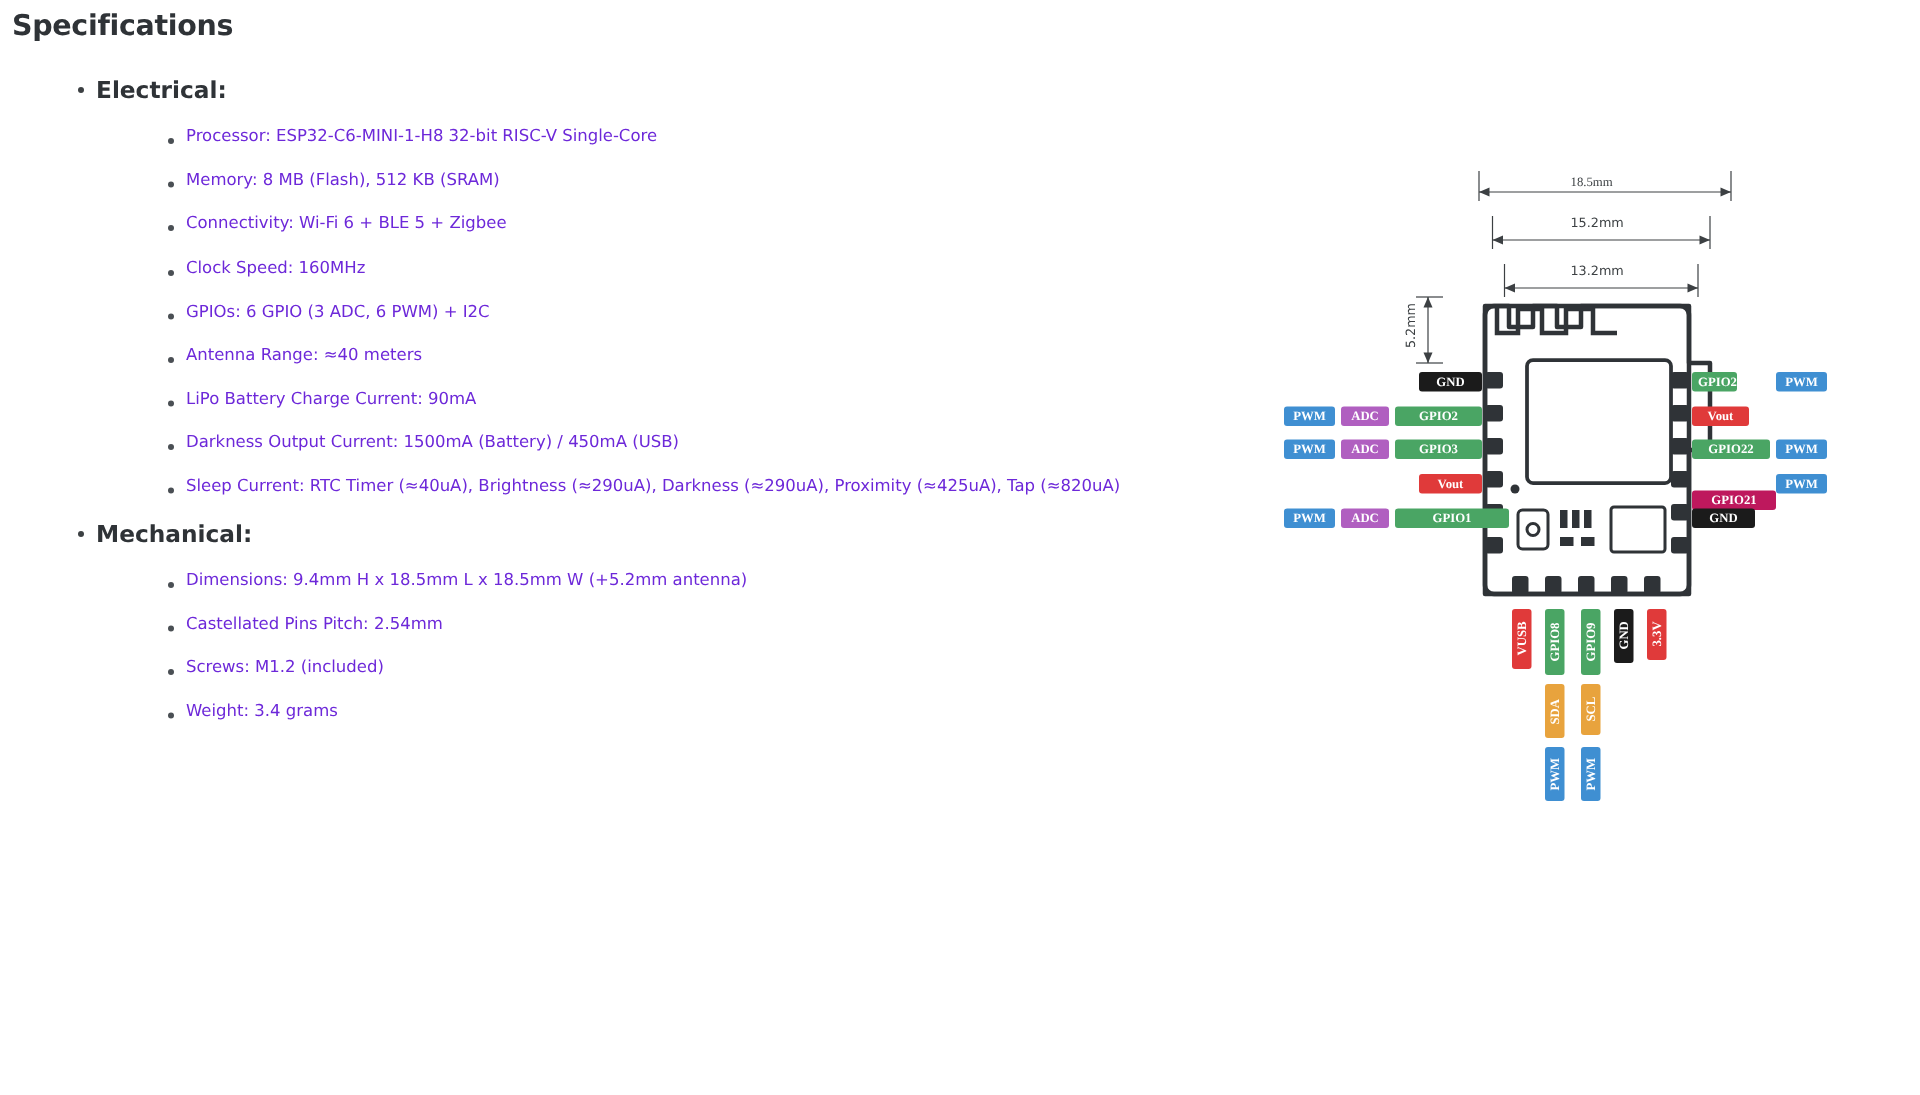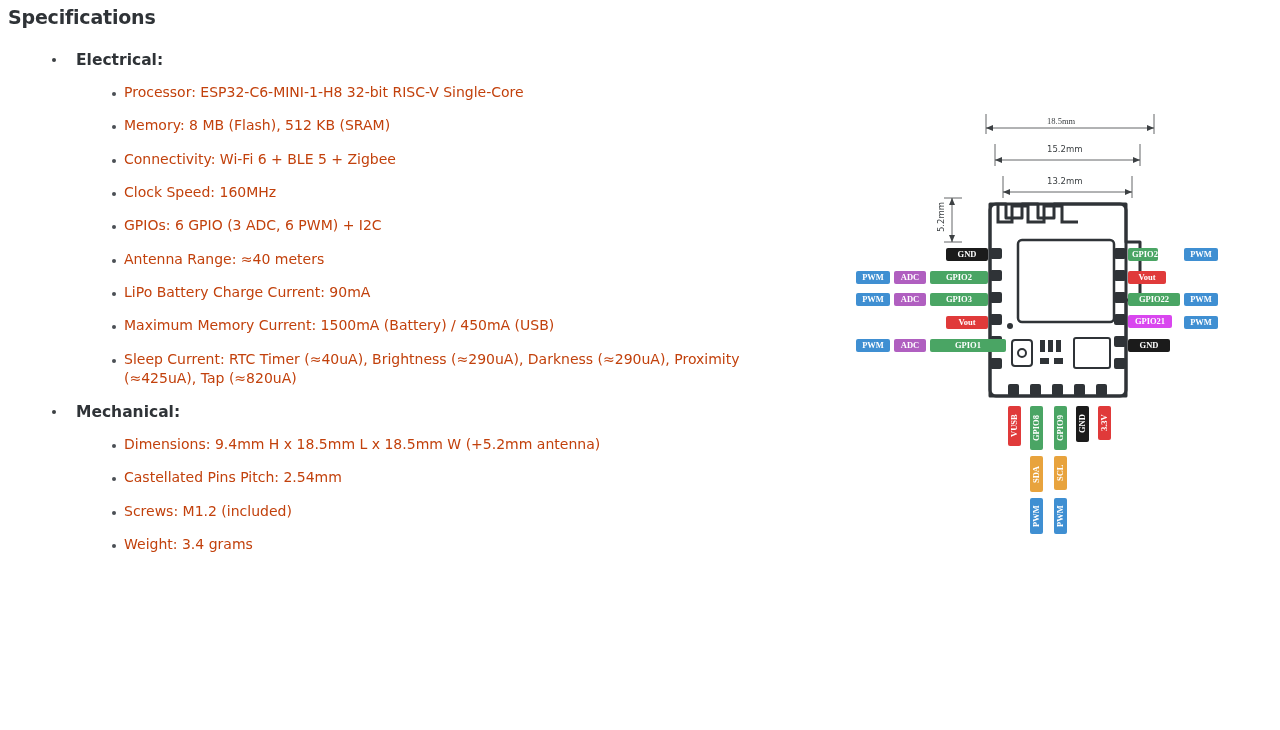--- a/index.html
+++ b/index.html
@@ -41,31 +41,30 @@
     position: absolute;
     left: 44px; top: 8px;
     width: 4px; height: 4px;
     border-radius: 50%;
     background: #3c4043;
   }
   .group-label {
     font-size: 15.5px;
     font-weight: bold;
     color: #2f3337;
-    margin-left: 12px;
   }
 
   ul.sub { margin-top: 14px; }
   li.item {
     position: relative;
     padding-left: 60px;
     margin-bottom: 14px;
-    font-size: 14px;
+    font-size: 11px;
     line-height: 1.38;
-    color: #c2410c;
+    color: #6d28d9;
     max-width: 720px;
   }
   li.item > .bullet {
     position: absolute;
     left: 48px; top: 9px;
     width: 4px; height: 4px;
     border-radius: 50%;
     background: #4a4f54;
   }
   .gap-after { margin-bottom: 22px; }
@@ -125,21 +124,21 @@
         <span class="group-label">Electrical:</span>
 
         <ul class="sub">
           <li class="item"><span class="bullet"></span><span>Processor: ESP32-C6-MINI-1-H8 32-bit RISC-V Single-Core</span></li>
           <li class="item"><span class="bullet"></span><span>Memory: 8 MB (Flash), 512 KB (SRAM)</span></li>
           <li class="item"><span class="bullet"></span><span>Connectivity: Wi-Fi 6 + BLE 5 + Zigbee</span></li>
           <li class="item"><span class="bullet"></span><span>Clock Speed: 160MHz</span></li>
           <li class="item"><span class="bullet"></span><span>GPIOs: 6 GPIO (3 ADC, 6 PWM) + I2C</span></li>
           <li class="item"><span class="bullet"></span><span>Antenna Range: ≈40 meters</span></li>
           <li class="item"><span class="bullet"></span><span>LiPo Battery Charge Current: 90mA</span></li>
-          <li class="item"><span class="bullet"></span><span>Maximum Memory Current: 1500mA (Battery) / 450mA (USB)</span></li>
+          <li class="item"><span class="bullet"></span><span>Darkness Output Current: 1500mA (Battery) / 450mA (USB)</span></li>
           <li class="item gap-after"><span class="bullet"></span><span>Sleep Current: RTC Timer (≈40uA), Brightness (≈290uA), Darkness (≈290uA), Proximity (≈425uA), Tap (≈820uA)</span></li>
         </ul>
       </li>
 
       <li class="group">
         <span class="bullet"></span>
         <span class="group-label">Mechanical:</span>
 
         <ul class="sub">
           <li class="item"><span class="bullet"></span><span>Dimensions: 9.4mm H x 18.5mm L x 18.5mm W (+5.2mm antenna)</span></li>
@@ -260,21 +259,21 @@
     <div class="tag" style="background:#4aa564; left:90px; top:239px; width:76px;">GPIO1</div>
 
     <div class="tag" style="background:#4aa564; left:288px; top:148px; width:30px;">GPIO23</div>
     <div class="tag" style="background:#3f8fd2; left:344px; top:148px; width:34px;">PWM</div>
 
     <div class="tag" style="background:#e03a3a; left:288px; top:171px; width:38px;">Vout</div>
 
     <div class="tag" style="background:#4aa564; left:288px; top:193px; width:52px;">GPIO22</div>
     <div class="tag" style="background:#3f8fd2; left:344px; top:193px; width:34px;">PWM</div>
 
-    <div class="tag" style="background:#d946ef; left:288px; top:215px; width:44px;">GPIO21</div>
+    <div class="tag" style="background:#be185d; left:288px; top:227px; width:56px;">GPIO21</div>
     <div class="tag" style="background:#3f8fd2; left:344px; top:216px; width:34px;">PWM</div>
 
     <div class="tag" style="background:#1b1b1b; left:288px; top:239px; width:42px;">GND</div>
 
     <div class="tag vert" style="background:#e03a3a; left:168px; top:306px; height:40px;">VUSB</div>
 
     <div class="tag vert" style="background:#4aa564; left:190px; top:306px; height:44px;">GPIO8</div>
     <div class="tag vert" style="background:#e8a33d; left:190px; top:356px; height:36px;">SDA</div>
     <div class="tag vert" style="background:#3f8fd2; left:190px; top:398px; height:36px;">PWM</div>
 

